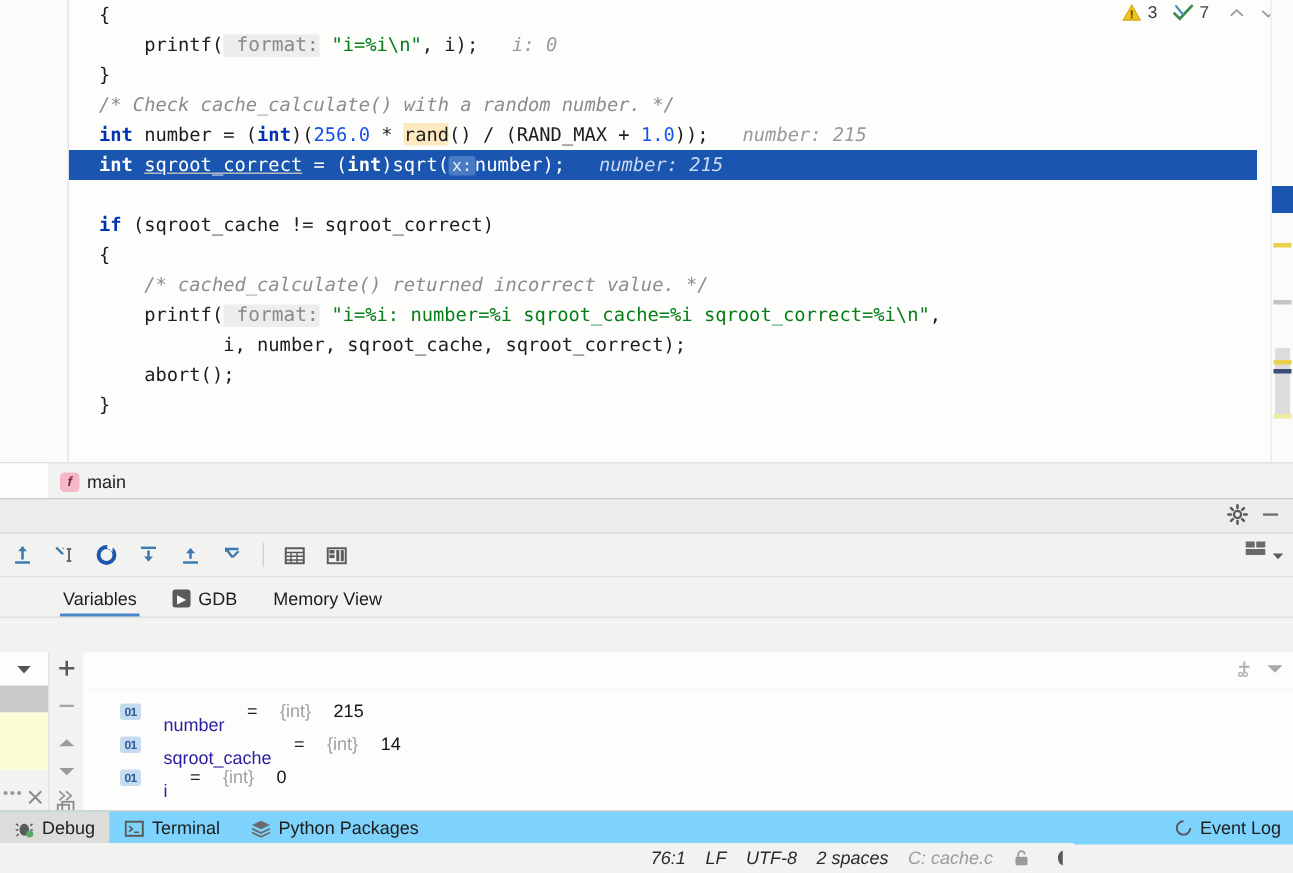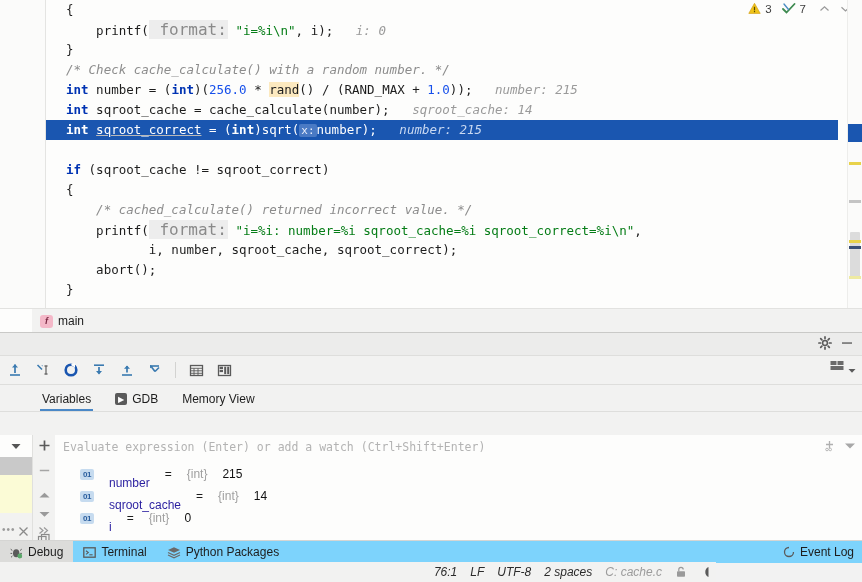--- a/index.html
+++ b/index.html
@@ -23,21 +23,21 @@
   .ln.sel{background:#1a56b0;color:#ffffff;}
   .ln.sel .kw,.ln.sel .fn,.ln.sel .num,.ln.sel .str,.ln.sel .pun{color:#ffffff;}
   .ln.sel .hint{color:#c9d9f2;background:transparent;}
   .ln.sel .phint{background:#4a7ac4;color:#e8eefb;}
   .kw{color:#0033b3;font-weight:600;}
   .num{color:#1750eb;}
   .str{color:#067d17;}
   .cmt{color:#8c8c8c;font-style:italic;text-align:right;}
   .hint{color:#9a9a9a;font-style:italic;}
   .phint{color:#7a7a7a;background:#ececec;font-style:normal;font-size:11px;padding:0 2px;border-radius:2px;}
-  .pname{color:#8a8a8a;background:#ededed;font-size:16px;font-style:normal;padding:0 1px;}
+  .pname{color:#8a8a8a;background:#ededed;font-size:13px;font-style:normal;padding:0 1px;}
   .hl-rand{background:#fce9bf;}
   .undl{text-decoration:underline;text-decoration-color:#b9b9b9;text-decoration-style:solid;}
 
   
   .inspect{position:absolute;right:8px;top:2px;display:flex;align-items:center;gap:4px;font-size:11.5px;color:#3c3c3c;}
   .inspect .cnt{margin-right:6px;}
   .chev{color:#8a8a8a;font-size:11px;padding:0 3px;cursor:default;}
 
   
   .markerbar{position:absolute;right:0;top:0;width:14px;height:308px;background:#fbfbfa;border-left:1px solid #ededeb;}
@@ -120,21 +120,20 @@
     <div class="gutter"></div>
     <div class="fold-strip"></div>
     <div class="fold-line"></div>
 
     <div class="code" id="code-lines">
         <div class="ln"><span class="pun">{</span></div>
         <div class="ln"><span class="pun">    printf(</span><span class="pname"> format:</span><span class="str"> "i=%i\n"</span><span class="pun">, i);</span><span class="hint">   i: 0</span></div>
         <div class="ln"><span class="pun">}</span></div>
         <div class="ln"><span class="cmt">/* Check cache_calculate() with a random number. */</span></div>
         <div class="ln"><span class="kw">int</span><span class="pun"> number = (</span><span class="kw">int</span><span class="pun">)(</span><span class="num">256.0</span><span class="pun"> * </span><span class="hl-rand">rand</span><span class="pun">() / (RAND_MAX + </span><span class="num">1.0</span><span class="pun">));</span><span class="hint">   number: 215</span></div>
-        <div class="ln"><span class="kw">int</span><span class="pun"> sqroot_cache = cache_calculate(number);</span><span class="hint">   sqroot_cache: 14</span></div>
         <div class="ln sel"><span class="kw">int</span><span class="pun"> </span><span class="undl">sqroot_correct</span><span class="pun"> = (</span><span class="kw">int</span><span class="pun">)sqrt(</span><span class="phint">x:</span><span class="pun">number);</span><span class="hint">   number: 215</span></div>
         <div class="ln">&nbsp;</div>
         <div class="ln"><span class="kw">if</span><span class="pun"> (sqroot_cache != sqroot_correct)</span></div>
         <div class="ln"><span class="pun">{</span></div>
         <div class="ln"><span class="cmt">    /* cached_calculate() returned incorrect value. */</span></div>
         <div class="ln"><span class="pun">    printf(</span><span class="pname"> format:</span><span class="str"> "i=%i: number=%i sqroot_cache=%i sqroot_correct=%i\n"</span><span class="pun">,</span></div>
         <div class="ln"><span class="pun">           i, number, sqroot_cache, sqroot_correct);</span></div>
         <div class="ln"><span class="pun">    abort();</span></div>
         <div class="ln"><span class="pun">}</span></div>
       </div>
@@ -345,21 +344,20 @@
         </span>
         <span style="position:absolute;bottom:6px;">
           <svg width="13" height="9" viewBox="0 0 13 9">
               <path d="M1.5 1.5 L5 4.5 L1.5 7.5 M6 1.5 L9.5 4.5 L6 7.5" stroke="#9a9a9a" stroke-width="1.2" fill="none"></path>
             </svg>
         </span>
       </div>
 
       <div class="varsbody">
         <div class="evalrow">
-          <span class="evalph">Evaluate expression (Enter) or add a watch (Ctrl+Shift+Enter)</span>
           <span class="evalicons">
             <span>
               <svg width="13" height="13" viewBox="0 0 13 13">
                   <path d="M6.5 2 V9 M3 5.5 H10" stroke="#b0b0b0" stroke-width="1.3"></path>
                   <circle cx="4" cy="10.5" r="1.3" fill="none" stroke="#b0b0b0" stroke-width="0.9"></circle>
                   <circle cx="7.2" cy="10.5" r="1.3" fill="none" stroke="#b0b0b0" stroke-width="0.9"></circle>
                 </svg>
             </span>
             <span>
               <svg width="12" height="8" viewBox="0 0 12 8">

